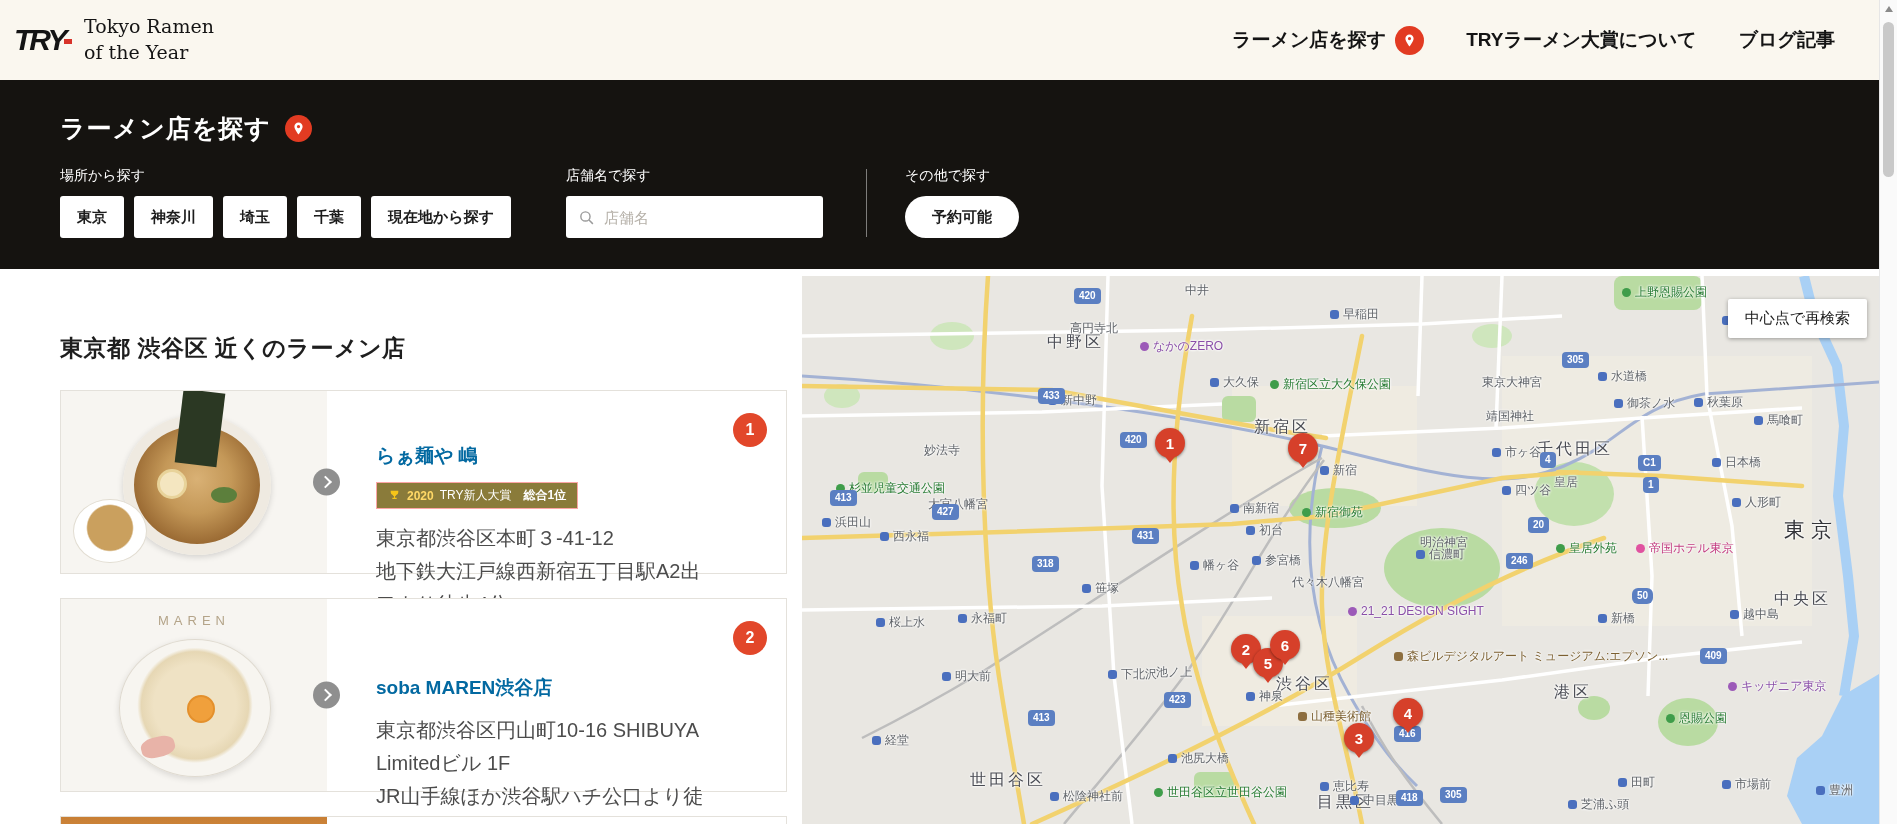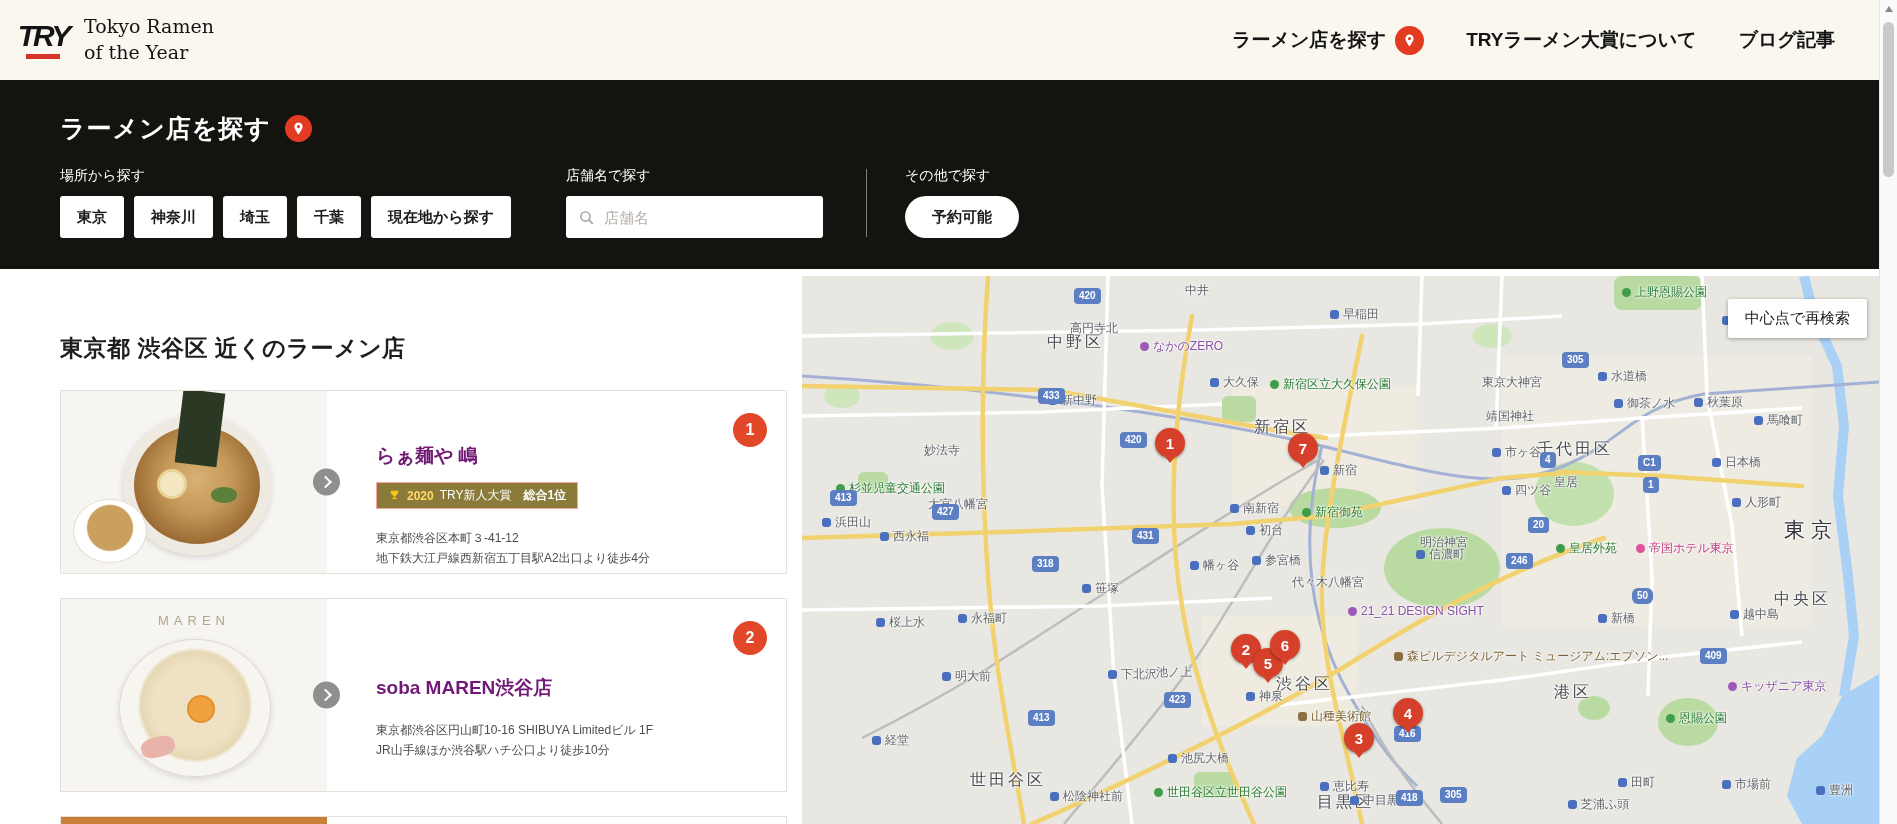--- a/index.html
+++ b/index.html
@@ -4,21 +4,21 @@
 <style>
   * { margin:0; padding:0; box-sizing:border-box; }
   html,body { width:1897px; height:824px; overflow:hidden; }
   body { font-family:"Liberation Sans","DejaVu Sans",sans-serif; background:#fff; }
   .page { position:relative; width:1897px; height:824px; background:#fff; overflow:hidden; }
 
   
   .site-header { position:absolute; top:0; left:0; width:1879px; height:80px; background:#faf7ef;
     display:flex; align-items:center; justify-content:space-between; padding:0 44px 0 14px; }
   .logo-wrap { display:flex; align-items:center; gap:12px; cursor:pointer; }
-  .logo-mark { width:58px; height:58px; display:flex; flex-direction:column; align-items:center; justify-content:center; }
+  .logo-mark { width:58px; height:58px; display:flex; flex-direction:row; align-items:center; justify-content:center; }
   .logo-mark .try { font-weight:900; font-style:italic; font-size:30px; letter-spacing:-3px; color:#141414; line-height:1; }
   .logo-mark .redbar { width:34px; height:5px; background:#d8332a; margin-top:3px; }
   .logo-title { font-family:"DejaVu Serif","Liberation Serif",serif; font-size:19px; line-height:1.35; color:#141414; }
   .header-nav { display:flex; align-items:center; gap:42px; }
   .nav-item { display:flex; align-items:center; gap:9px; font-size:19px; font-weight:700; color:#141414; cursor:pointer; white-space:nowrap; }
   .pin-circle { width:29px; height:29px; border-radius:50%; background:#e23b22; display:flex; align-items:center; justify-content:center; flex:none; }
   .pin-circle svg { width:17px; height:17px; }
 
   
   .search-panel { position:absolute; top:80px; left:0; width:1879px; height:189px; background:#151310; color:#fff; padding:32px 0 0 60px; }
@@ -48,26 +48,26 @@
   .shop-photo { position:absolute; left:0; top:0; bottom:0; width:266px; background:#f7f5f1; overflow:hidden; }
   .photo-next { position:absolute; left:252px; top:50%; transform:translateY(-50%); width:27px; height:27px; border-radius:50%;
     background:#8f8f8f; display:flex; align-items:center; justify-content:center; cursor:pointer; z-index:3; }
   .photo-next::after { content:""; width:7px; height:7px; border-top:2px solid #fff; border-right:2px solid #fff;
     transform:rotate(45deg); margin-left:-3px; }
   .shop-rank { position:absolute; top:22px; right:19px; width:34px; height:34px; border-radius:50%; background:#e2472a;
     color:#fff; font-weight:700; font-size:16px; display:flex; align-items:center; justify-content:center; }
   .shop-info { position:absolute; left:315px; right:70px; }
   .shop-card.c1 .shop-info { top:52px; }
   .shop-card.c2 .shop-info { top:76px; }
-  .shop-name { font-size:19px; font-weight:700; color:#701a75; }
+  .shop-name { font-size:19px; font-weight:700; color:#0369a1; }
   .award-badge { display:inline-flex; align-items:center; gap:6px; background:#8a7b3a; border:1px solid #fca5a5;
     color:#fff; font-size:12px; padding:4px 11px; margin-top:13px; }
   .award-badge .yr { color:#ffd866; font-weight:700; }
   .award-badge .rk { margin-left:6px; font-weight:700; }
-  .shop-addr { margin-top:20px; font-size:12px; color:#4c4c4c; line-height:1.65; }
+  .shop-addr { margin-top:13px; font-size:20px; color:#4c4c4c; line-height:1.65; }
 
   
   .bowl1 { position:absolute; left:62px; top:24px; width:148px; height:140px; border-radius:50%;
     background:radial-gradient(circle at 50% 45%, #d9b175 0%, #c49858 38%, #9a6a33 72%, #85572a 100%);
     border:11px solid #efeae1; box-shadow:0 2px 6px rgba(0,0,0,.15); }
   .nori { position:absolute; left:118px; top:0; width:42px; height:74px; background:#2b3823; transform:rotate(7deg); z-index:2; }
   .egg { position:absolute; left:96px; top:78px; width:30px; height:30px; border-radius:50%; background:#f4e6c0; border:3px solid #e8d39a; z-index:2;}
   .greens { position:absolute; left:150px; top:96px; width:26px; height:16px; border-radius:50%; background:#5c7f3c; z-index:2;}
   .sidedish { position:absolute; left:12px; bottom:10px; width:74px; height:64px; border-radius:50%;
     background:radial-gradient(circle at 50% 45%, #caa05e 0 45%, #fff 48% 100%); border:1px solid #e2ddd2; }

